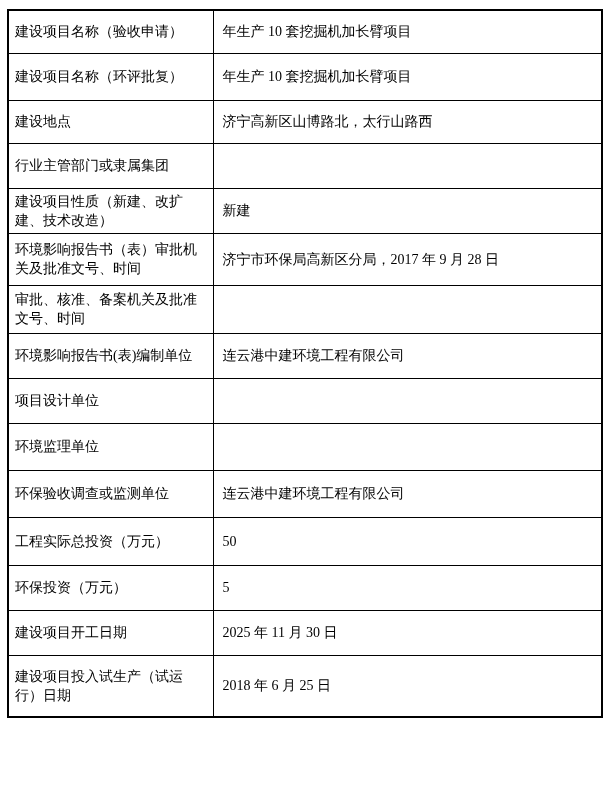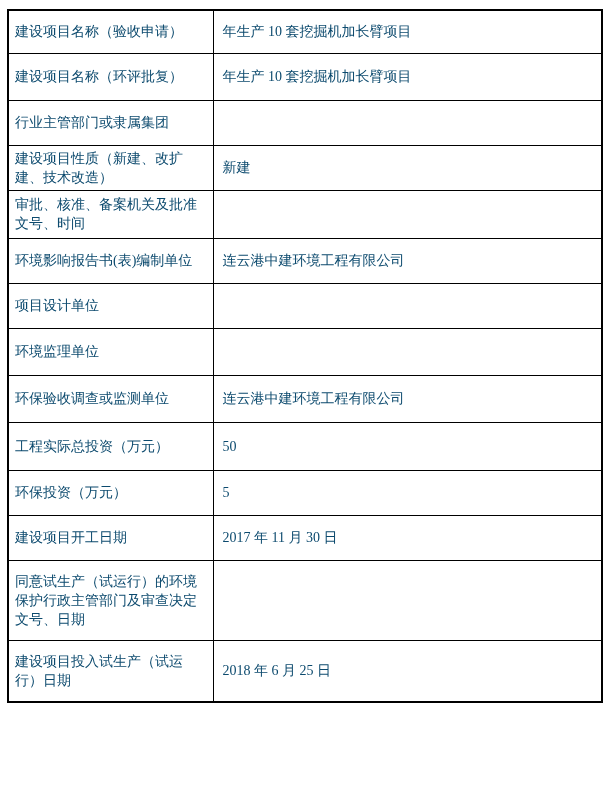--- a/index.html
+++ b/index.html
@@ -21,21 +21,21 @@
     table-layout: fixed;
     margin: 9px 0 0 7px;
     width: 596px;
     border: 2px solid #000000;
   }
   table.form-table col.c-label { width: 205px; }
   table.form-table td {
     border: 1px solid #000000;
     font-size: 14px;
     line-height: 19px;
-    color: #0c4a6e;
+    color: #000000;
     vertical-align: middle;
     overflow: hidden;
     word-break: break-all;
   }
   td.label-cell { padding: 3px 2px 3px 6px; }
   td.value-cell { padding: 3px 4px 3px 9px; font-family: Liberation Serif, serif; }
   tr.r1  { height: 43px; }
   tr.r2  { height: 47px; margin-left: 36px; }
   tr.r3  { height: 43px; }
   tr.r4  { height: 45px; }
@@ -63,27 +63,35 @@
     </colgroup>
     <tbody>
       <tr class="r1">
         <td class="label-cell">建设项目名称（验收申请）</td>
         <td class="value-cell">年生产 10 套挖掘机加长臂项目</td>
       </tr>
       <tr class="r2">
         <td class="label-cell">建设项目名称（环评批复）</td>
         <td class="value-cell">年生产 10 套挖掘机加长臂项目</td>
       </tr>
+      <tr class="r3">
+        <td class="label-cell">建设地点</td>
+        <td class="value-cell">济宁高新区山博路北，太行山路西</td>
+      </tr>
       <tr class="r4">
         <td class="label-cell">行业主管部门或隶属集团</td>
         <td class="value-cell"></td>
       </tr>
       <tr class="r5">
         <td class="label-cell">建设项目性质（新建、改扩建、技术改造）</td>
         <td class="value-cell">新建</td>
+      </tr>
+      <tr class="r6">
+        <td class="label-cell">环境影响报告书（表）审批机关及批准文号、时间</td>
+        <td class="value-cell">济宁市环保局高新区分局，2017 年 9 月 28 日</td>
       </tr>
       <tr class="r7">
         <td class="label-cell">审批、核准、备案机关及批准文号、时间</td>
         <td class="value-cell"></td>
       </tr>
       <tr class="r8">
         <td class="label-cell">环境影响报告书(表)编制单位</td>
         <td class="value-cell">连云港中建环境工程有限公司</td>
       </tr>
       <tr class="r9">
@@ -101,25 +109,21 @@
       <tr class="r12">
         <td class="label-cell">工程实际总投资（万元）</td>
         <td class="value-cell">50</td>
       </tr>
       <tr class="r13">
         <td class="label-cell">环保投资（万元）</td>
         <td class="value-cell">5</td>
       </tr>
       <tr class="r14">
         <td class="label-cell">建设项目开工日期</td>
-        <td class="value-cell">2017 年 11 月 30 日</td>
-      </tr>
-      <tr class="r15">
-        <td class="label-cell">同意试生产（试运行）的环境保护行政主管部门及审查决定文号、日期</td>
-        <td class="value-cell"></td>
+        <td class="value-cell">2025 年 11 月 30 日</td>
       </tr>
       <tr class="r16">
         <td class="label-cell">建设项目投入试生产（试运行）日期</td>
         <td class="value-cell">2018 年 6 月 25 日</td>
       </tr>
     </tbody>
   </table>
 </div>
 
 </body></html>

